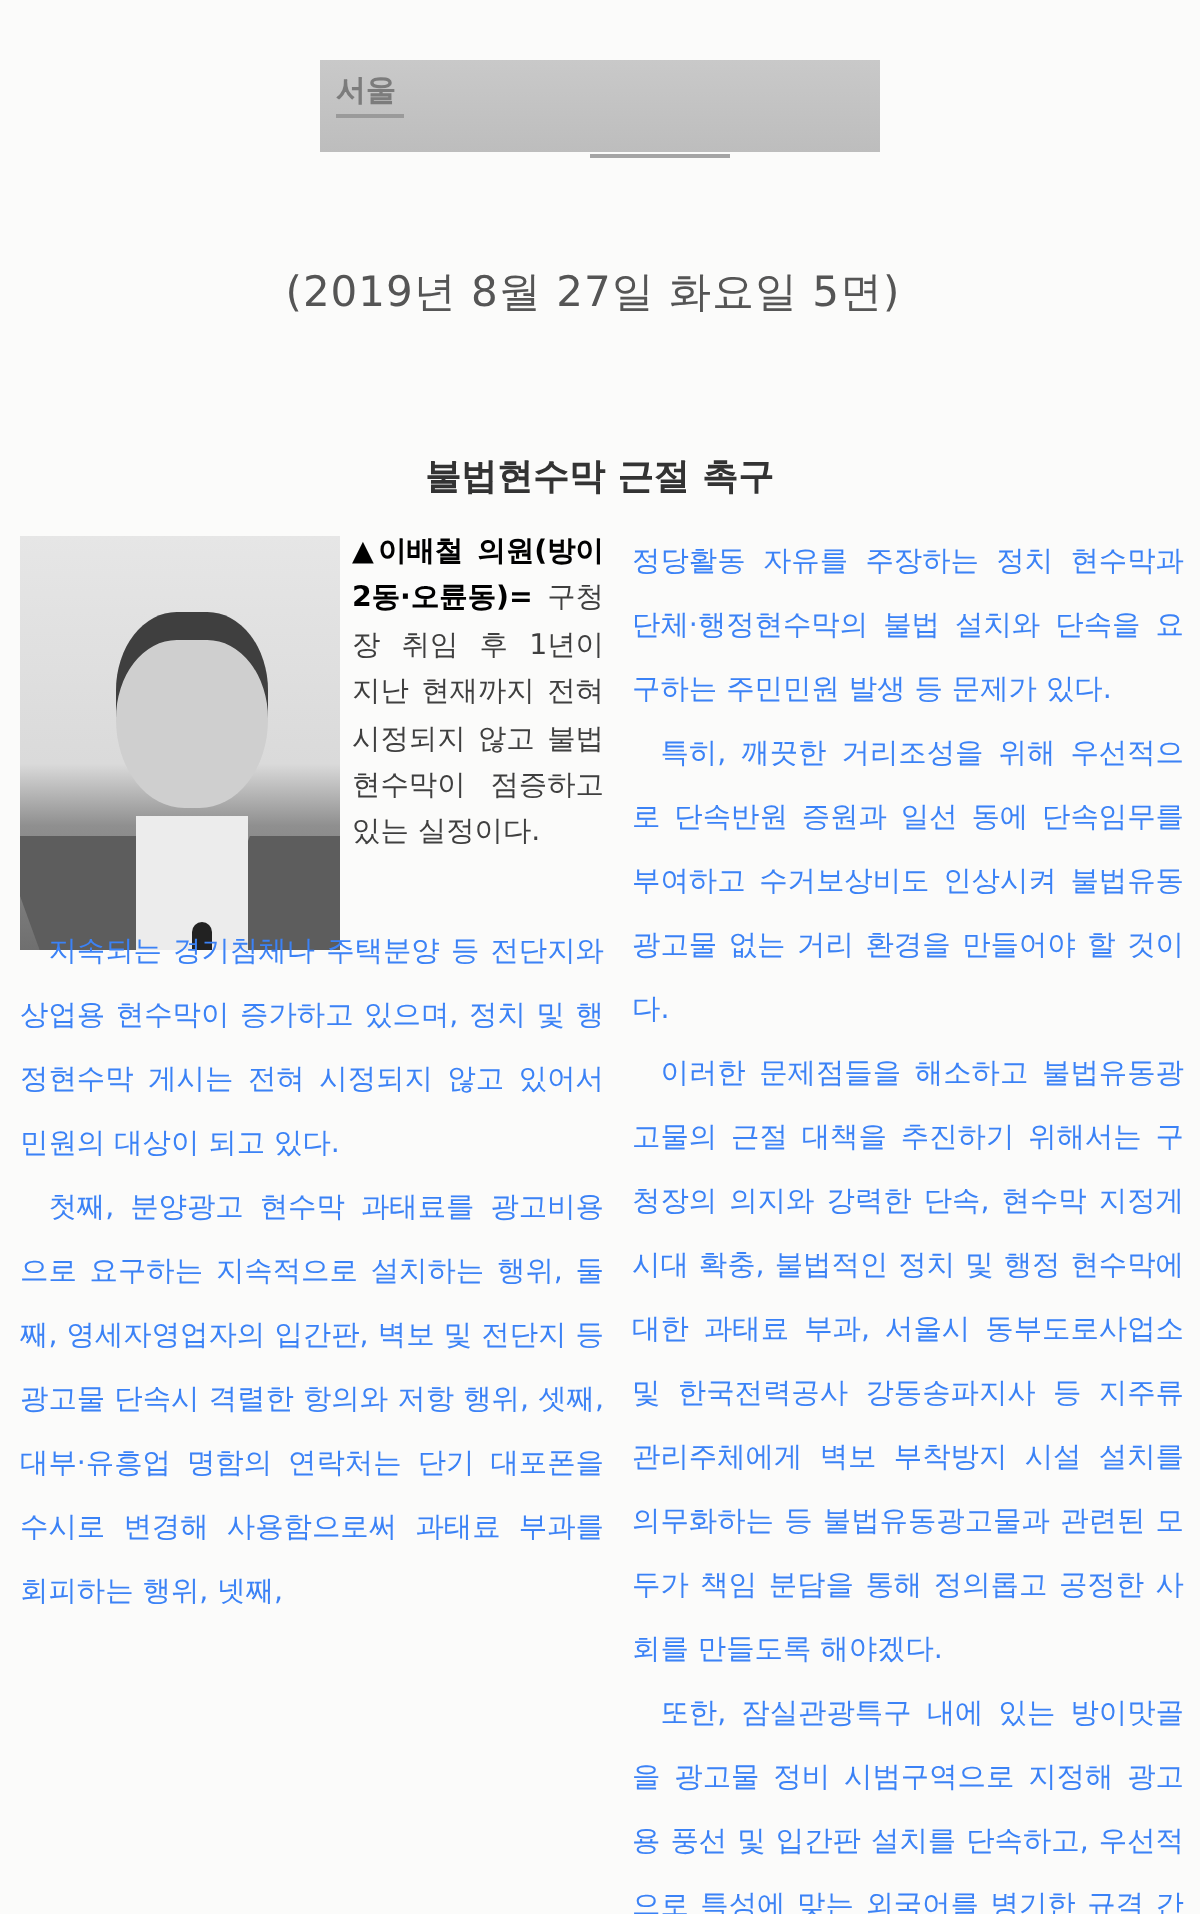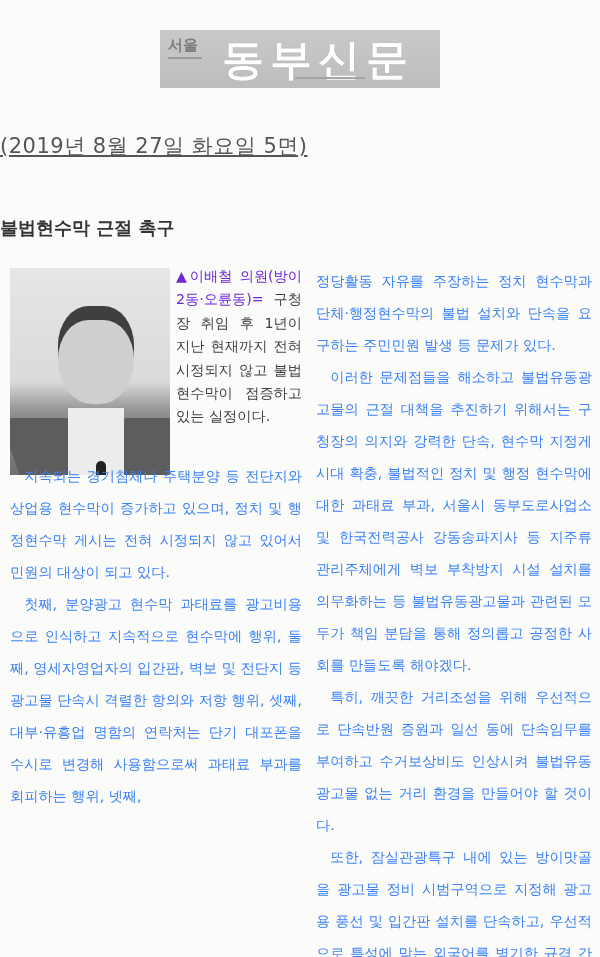--- a/index.html
+++ b/index.html
@@ -4,45 +4,45 @@
 <style>
   html, body { margin:0; padding:0; }
   body {
     width:600px; height:957px; overflow:hidden;
     background:#fbfbfa;
     font-family:"DejaVu Sans", "Liberation Sans", sans-serif;
     color:#3a3a3a;
     position:relative;
   }
   .masthead {
-    position:absolute; left:160px; top:30px; width:280px; height:58px;
+    position:absolute; left:160px; top:30px; width:280px; height:46px;
     background:linear-gradient(#c9c9c9,#bdbdbd);
     display:flex; align-items:center;
   }
   .mast-seoul {
     position:absolute; left:8px; top:6px;
     font-size:15px; font-weight:bold; color:#7c7c7c;
   }
   .mast-seoul-sub {
     position:absolute; left:8px; top:27px; width:34px; height:2px; background:#9a9a9a;
   }
   .mast-title {
     position:absolute; left:62px; top:2px;
     font-size:42px; font-weight:bold; color:#ffffff; letter-spacing:6px;
     text-shadow:0 0 1px #999;
   }
   .mast-url {
     position:absolute; left:135px; top:47px; width:70px; height:2px; background:#a5a5a5;
   }
   .dateline {
-    position:absolute; left:0; width:593px; top:132px; text-align:left;
-    font-size:21px; color:#555; letter-spacing:0.5px;text-decoration:underline;
+    position:absolute; left:0; width:593px; top:132px; text-align:center;
+    font-size:21px; color:#555; letter-spacing:0.5px;
   }
   .headline {
-    position:absolute; left:0; width:600px; top:216px; text-align:left;
+    position:absolute; left:0; width:600px; top:226px; text-align:center;
     font-size:18px; font-weight:bold; color:#333;
   }
   .photo {
     position:absolute; left:10px; top:268px; width:160px; height:207px;
     background:linear-gradient(180deg,#e6e6e6 0%,#dadada 55%,#8f8f8f 70%,#6f6f6f 100%);
     overflow:hidden;
   }
   .photo .head {
     position:absolute; left:48px; top:38px; width:76px; height:98px;
     border-radius:40% 40% 45% 45%; background:#cfcfcf;
@@ -57,31 +57,30 @@
   .col {
     position:absolute; font-size:14.2px; line-height:32px; color:#3b82f6;
     text-align:justify;
   }
   .col p { margin:0; text-indent:1em; }
   .col p.noind { text-indent:0; }
   .intro {
     position:absolute; left:176px; top:265px; width:126px;
     font-size:14.2px; line-height:23.4px; color:#3f3f3f; text-align:justify;
   }
-  .intro .byline { font-weight:normal; color:#6d28d9; }
+  .intro .byline { font-weight:bold; color:#000000; }
   .left-col { left:10px; top:460px; width:292px; }
   .right-col { left:316px; top:265px; width:276px; }
 </style>
 </head>
 <body>
 
 <div class="masthead">
   <span class="mast-seoul">서울</span>
   <span class="mast-seoul-sub"></span>
-  <span class="mast-title">동부신문</span>
   <span class="mast-url"></span>
 </div>
 
 <div class="dateline">(2019년 8월 27일 화요일 5면)</div>
 
 <div class="headline">불법현수막 근절 촉구</div>
 
 <div class="photo">
   <div class="suit-l"></div>
   <div class="suit-r"></div>
@@ -89,21 +88,21 @@
   <div class="head"></div>
   <div class="mic"></div>
 </div>
 
 <div class="intro">
   <span class="byline">▲이배철 의원(방이2동·오륜동)=</span><span> 구청장 취임 후 1년이 지난 현재까지 전혀 시정되지 않고 불법현수막이 점증하고 있는 실정이다.</span>
 </div>
 
 <div class="col left-col">
   <p>지속되는 경기침체나 주택분양 등 전단지와 상업용 현수막이 증가하고 있으며, 정치 및 행정현수막 게시는 전혀 시정되지 않고 있어서 민원의 대상이 되고 있다.</p>
-  <p>첫째, 분양광고 현수막 과태료를 광고비용으로 인식하고 지속적으로 현수막에 행위, 둘째, 영세자영업자의 입간판, 벽보 및 전단지 등 광고물 단속시 격렬한 항의와 저항 행위, 셋째, 대부·유흥업 명함의 연락처는 단기 대포폰을 수시로 변경해 사용함으로써 과태료 부과를 회피하는 행위, 넷째,</p>
+  <p>첫째, 분양광고 현수막 과태료를 광고비용으로 요구하는 지속적으로 설치하는 행위, 둘째, 영세자영업자의 입간판, 벽보 및 전단지 등 광고물 단속시 격렬한 항의와 저항 행위, 셋째, 대부·유흥업 명함의 연락처는 단기 대포폰을 수시로 변경해 사용함으로써 과태료 부과를 회피하는 행위, 넷째,</p>
 </div>
 
 <div class="col right-col">
   <p class="noind">정당활동 자유를 주장하는 정치 현수막과 단체·행정현수막의 불법 설치와 단속을 요구하는 주민민원 발생 등 문제가 있다.</p>
+  <p>특히, 깨끗한 거리조성을 위해 우선적으로 단속반원 증원과 일선 동에 단속임무를 부여하고 수거보상비도 인상시켜 불법유동광고물 없는 거리 환경을 만들어야 할 것이다.</p>
   <p>이러한 문제점들을 해소하고 불법유동광고물의 근절 대책을 추진하기 위해서는 구청장의 의지와 강력한 단속, 현수막 지정게시대 확충, 불법적인 정치 및 행정 현수막에 대한 과태료 부과, 서울시 동부도로사업소 및 한국전력공사 강동송파지사 등 지주류 관리주체에게 벽보 부착방지 시설 설치를 의무화하는 등 불법유동광고물과 관련된 모두가 책임 분담을 통해 정의롭고 공정한 사회를 만들도록 해야겠다.</p>
-  <p>특히, 깨끗한 거리조성을 위해 우선적으로 단속반원 증원과 일선 동에 단속임무를 부여하고 수거보상비도 인상시켜 불법유동광고물 없는 거리 환경을 만들어야 할 것이다.</p>
   <p>또한, 잠실관광특구 내에 있는 방이맛골을 광고물 정비 시범구역으로 지정해 광고용 풍선 및 입간판 설치를 단속하고, 우선적으로 특성에 맞는 외국어를 병기한 규격 간판 설치 방안도 검토해 볼 필요가 있다.</p>
 </div>
 
 </body></html>

